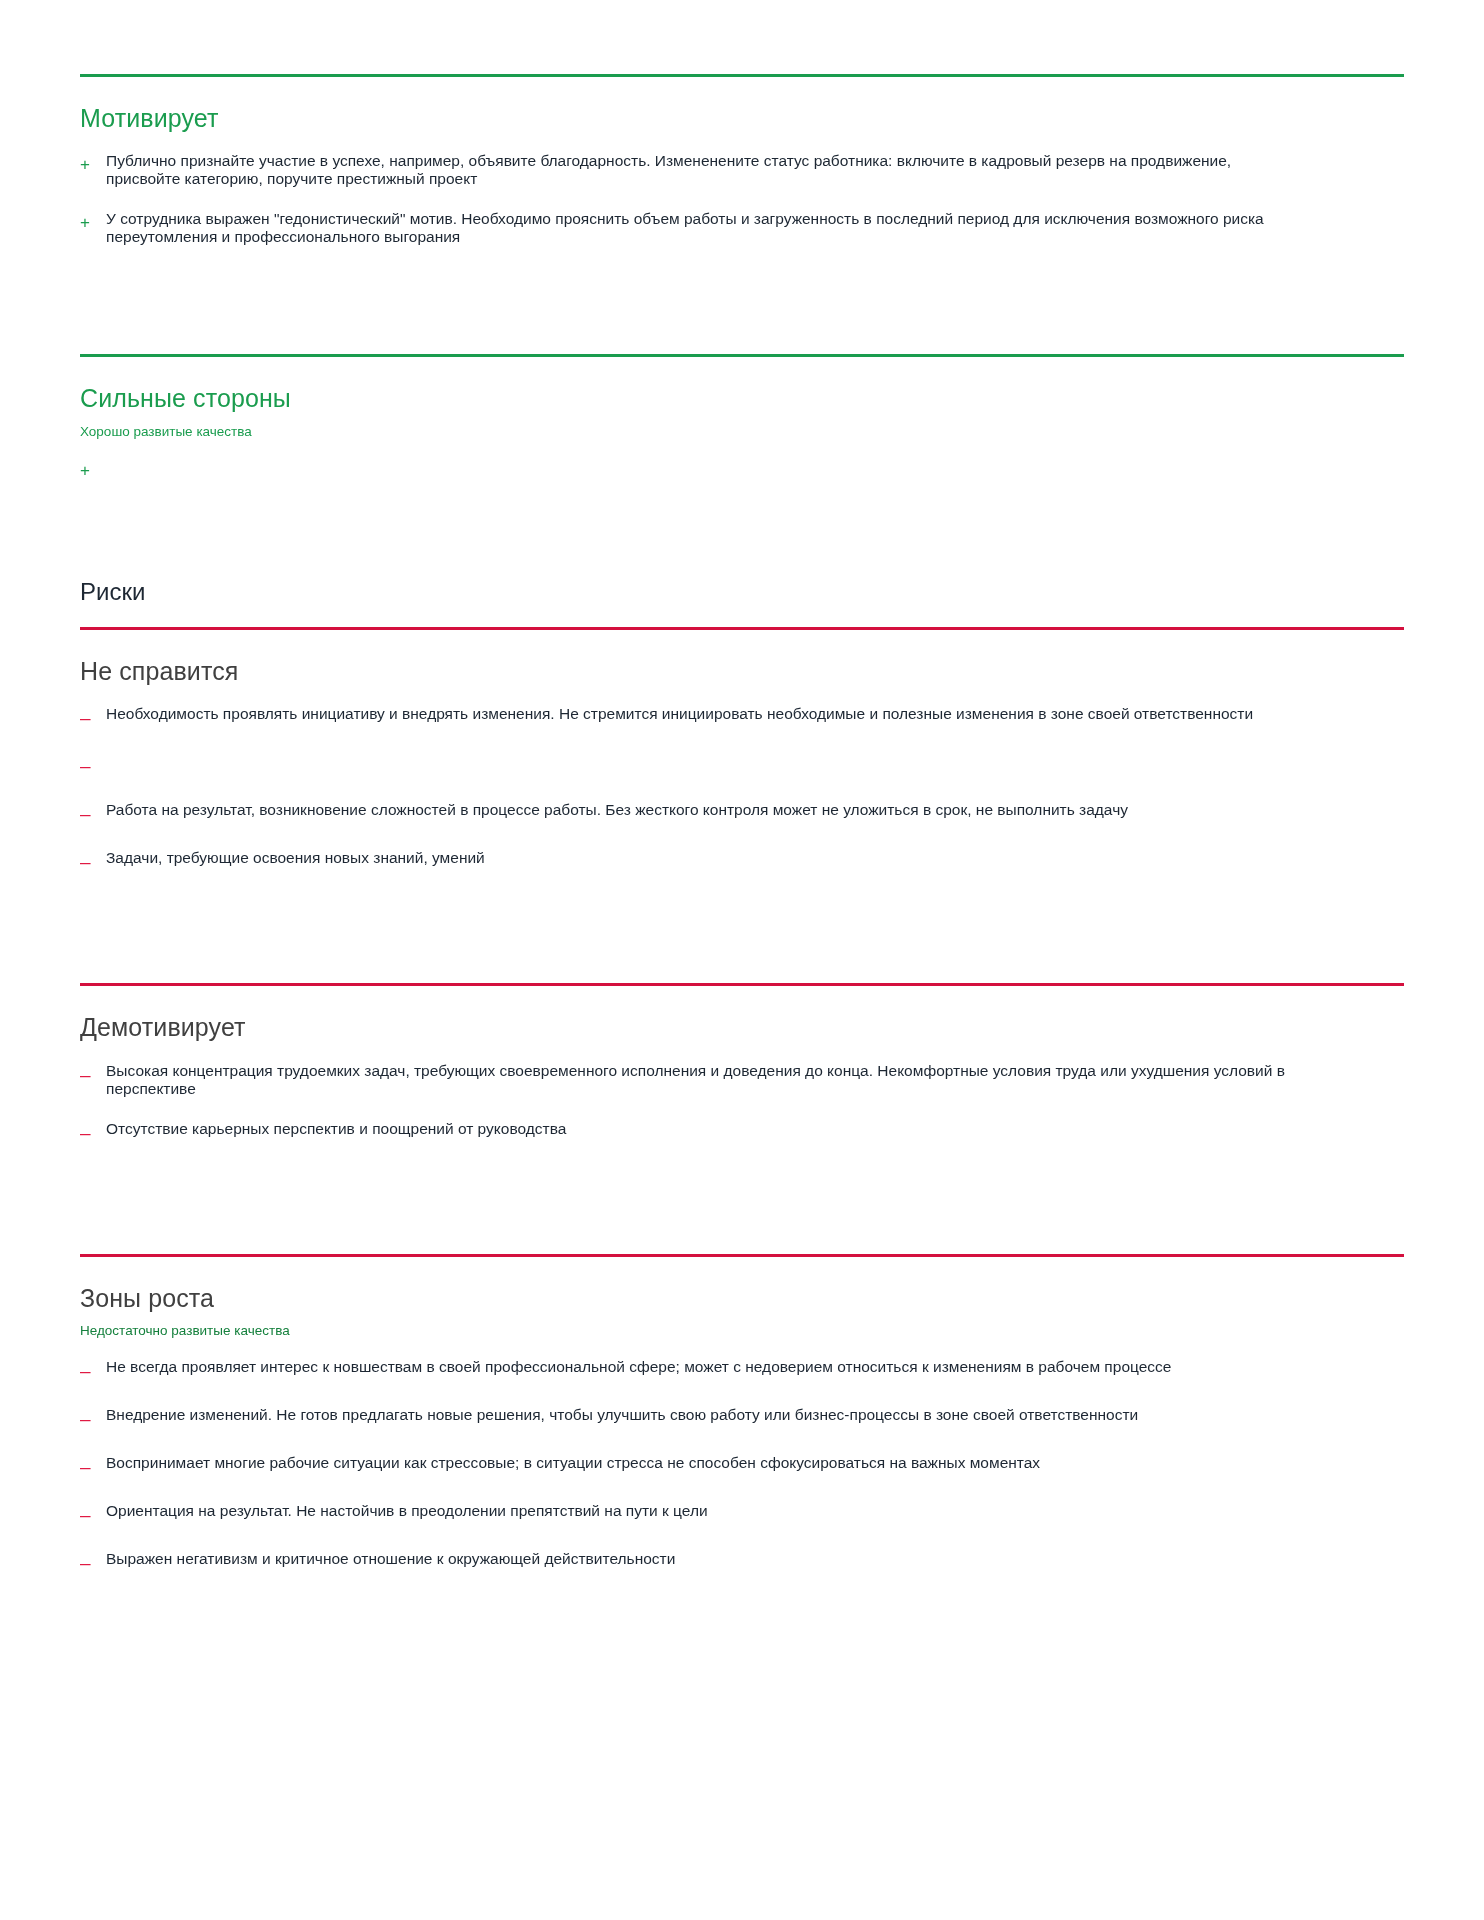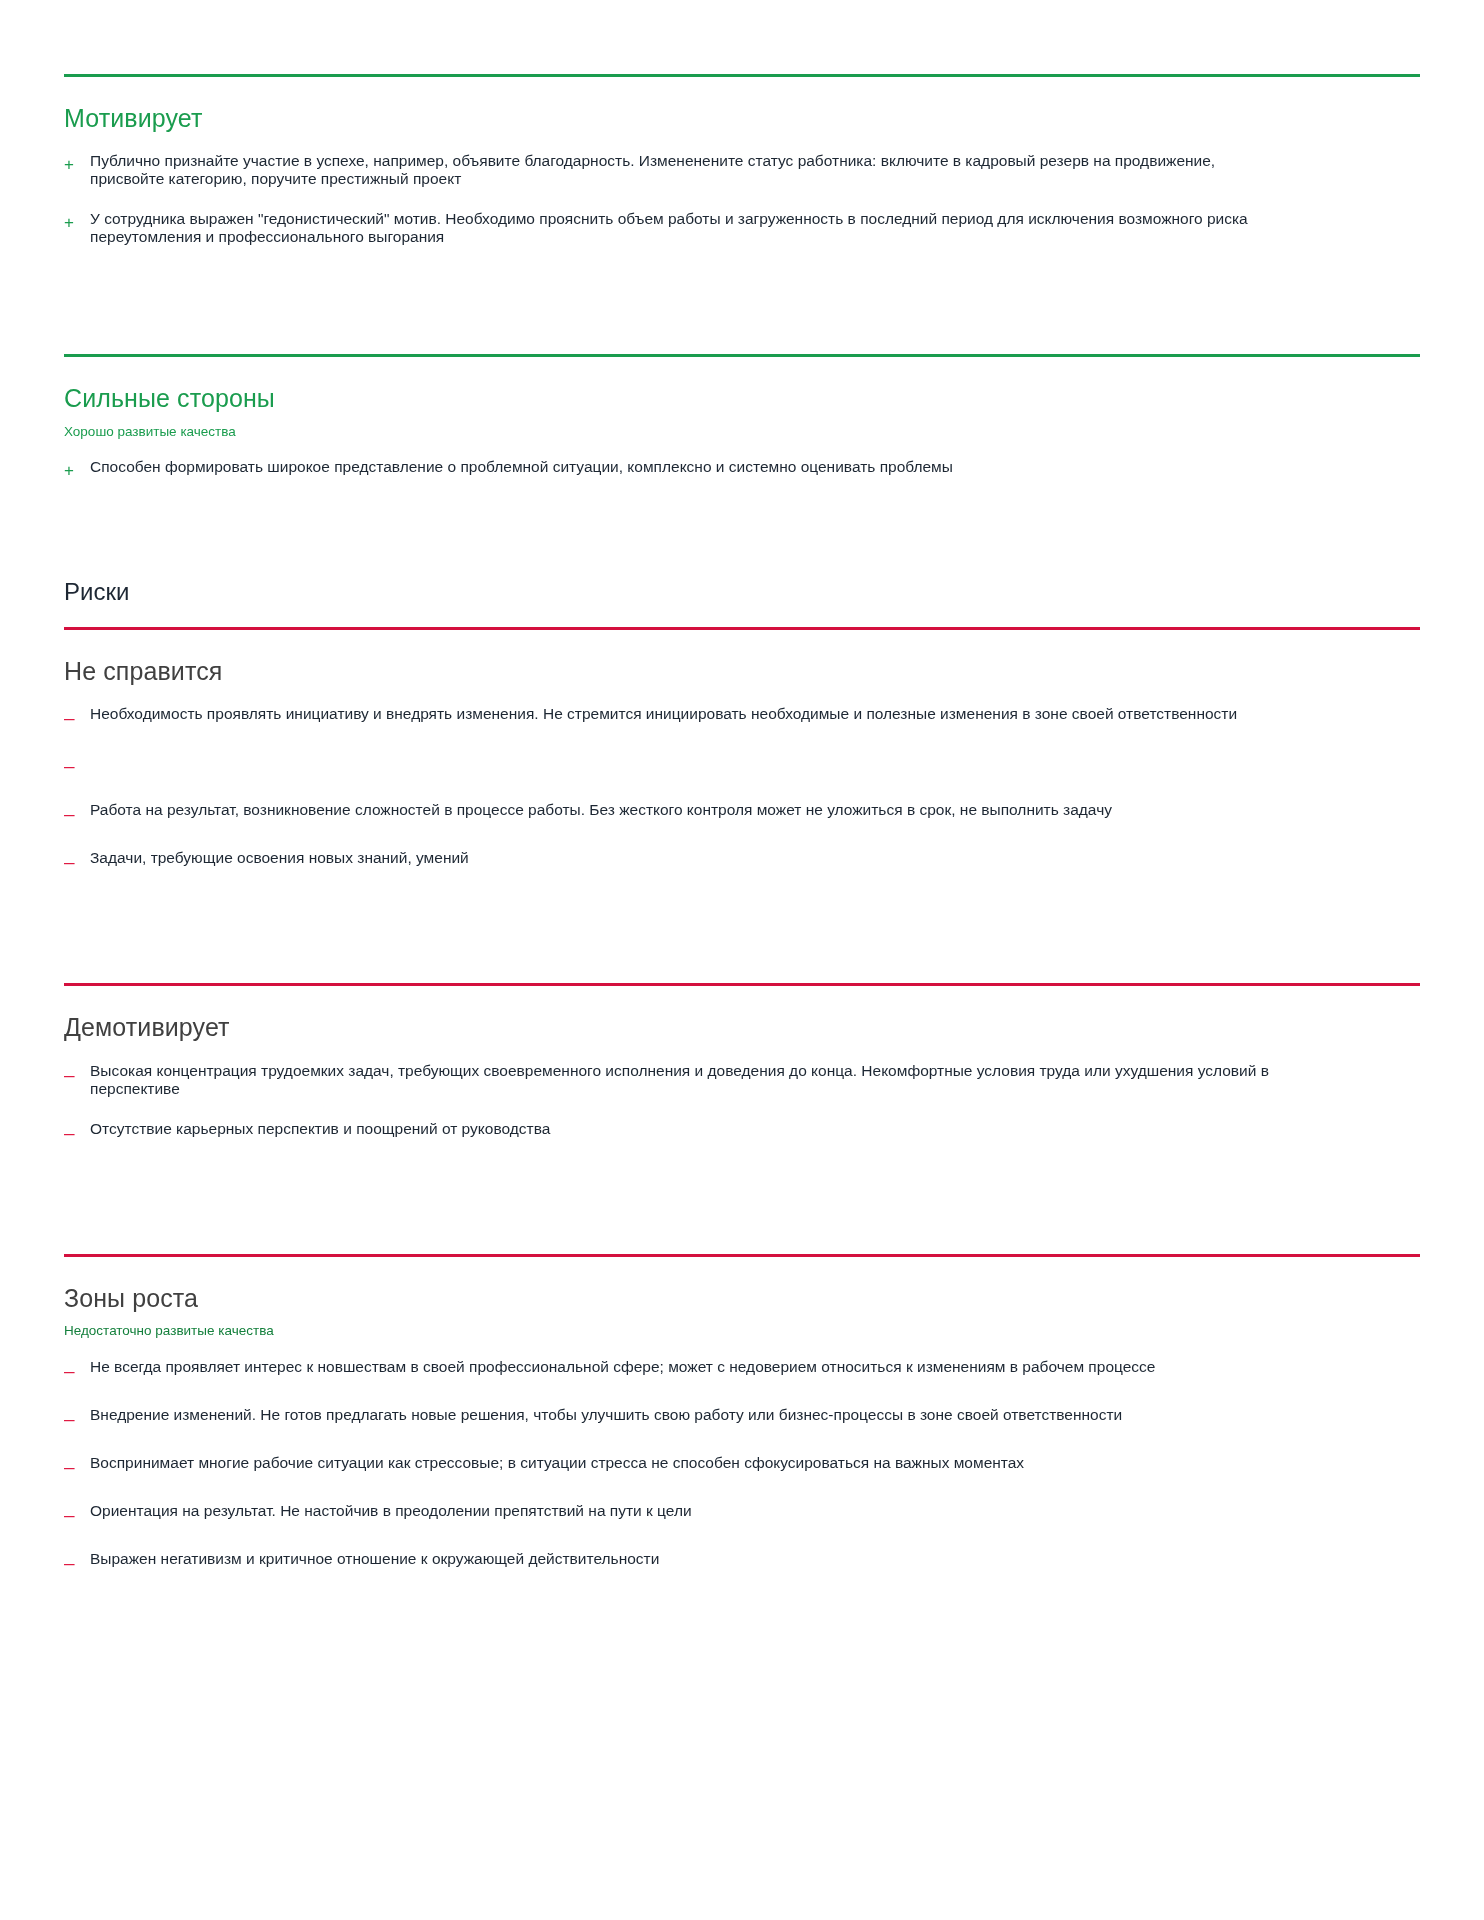--- a/index.html
+++ b/index.html
@@ -13,21 +13,21 @@
     font-family: "Liberation Sans", "DejaVu Sans", sans-serif;
     color: #1d2733;
     -webkit-font-smoothing: antialiased;
   }
 
   .page {
     position: relative;
     width: 1484px;
     min-height: 1920px;
     box-sizing: border-box;
-    padding: 0 64px;
+    padding: 0 80px;
   }
 
   
   .section {
     position: relative;
   }
 
   .rule {
     height: 3px;
     width: 100%;
@@ -128,21 +128,20 @@
 
   <div class="gap-xl"></div>
 
   <section class="section">
     <hr class="rule green">
     <h2 class="section-title green">Сильные стороны</h2>
     <p class="section-subtitle green">Хорошо развитые качества</p>
     <ul class="bullets">
       <li class="bullet">
         <span class="bullet-mark plus">+</span>
-        <span class="bullet-text">Способен формировать широкое представление о проблемной ситуации, комплексно и системно оценивать проблемы</span>
       </li>
     </ul>
   </section>
 
   <div class="gap-lg"></div>
 
   <section class="section">
     <p class="group-label">Риски</p>
     <hr class="rule red">
     <h2 class="section-title red">Не справится</h2>

